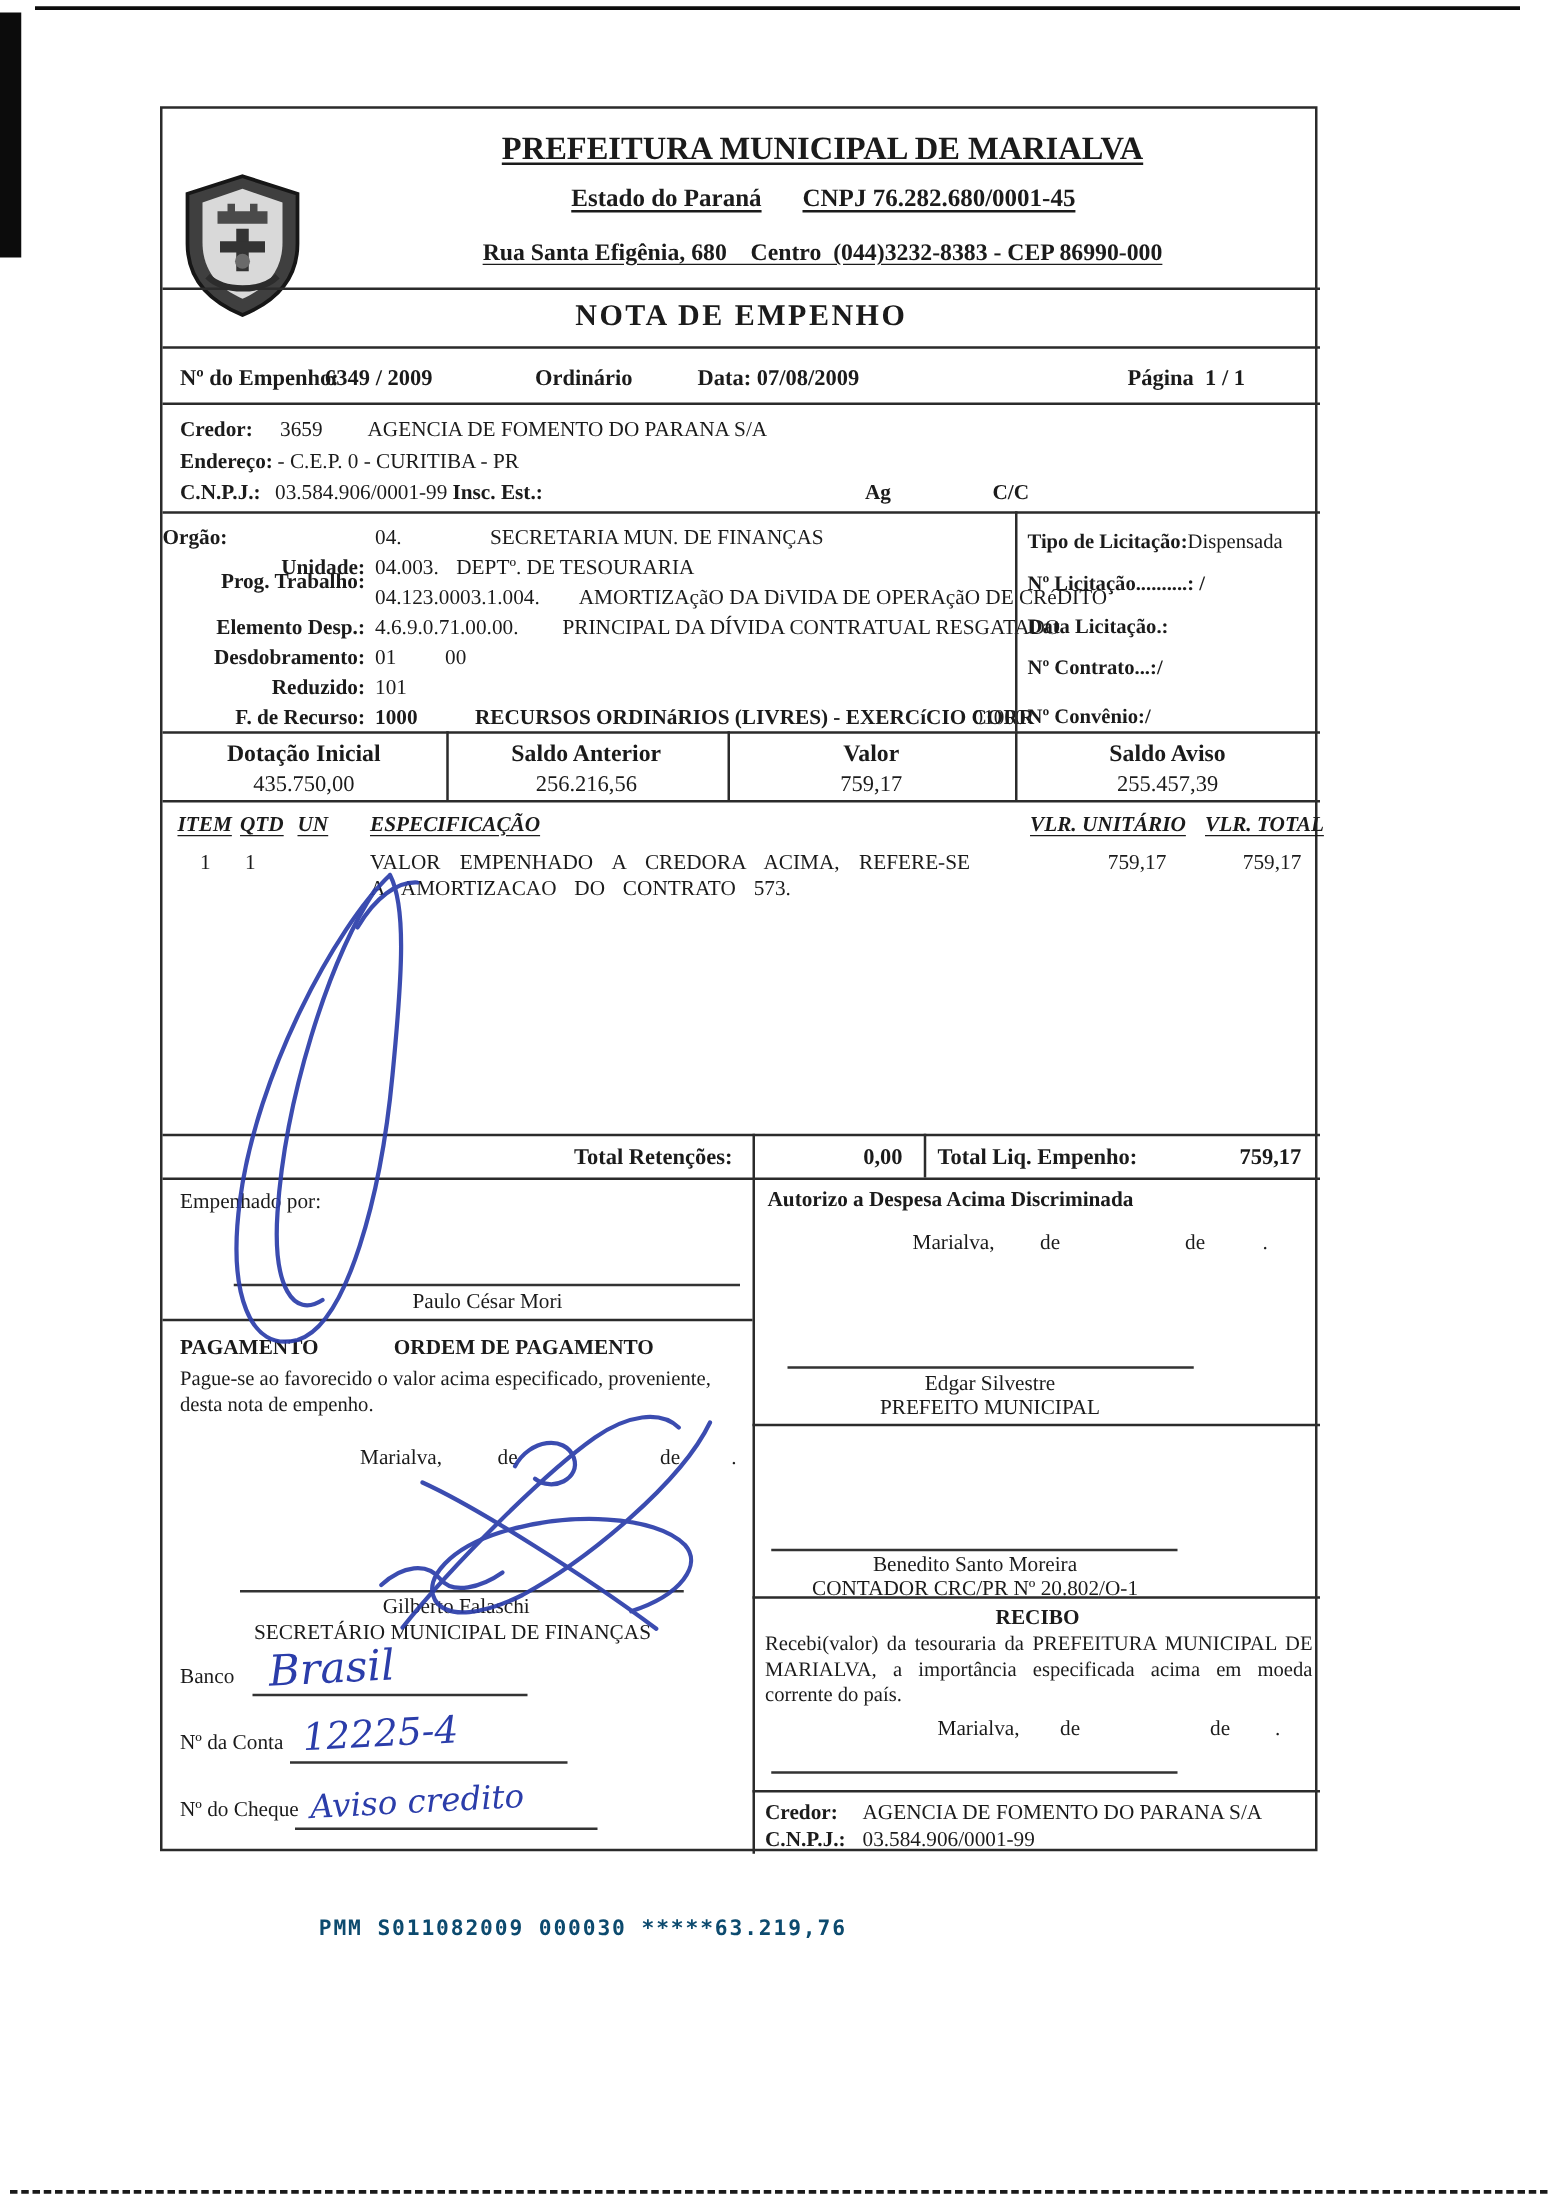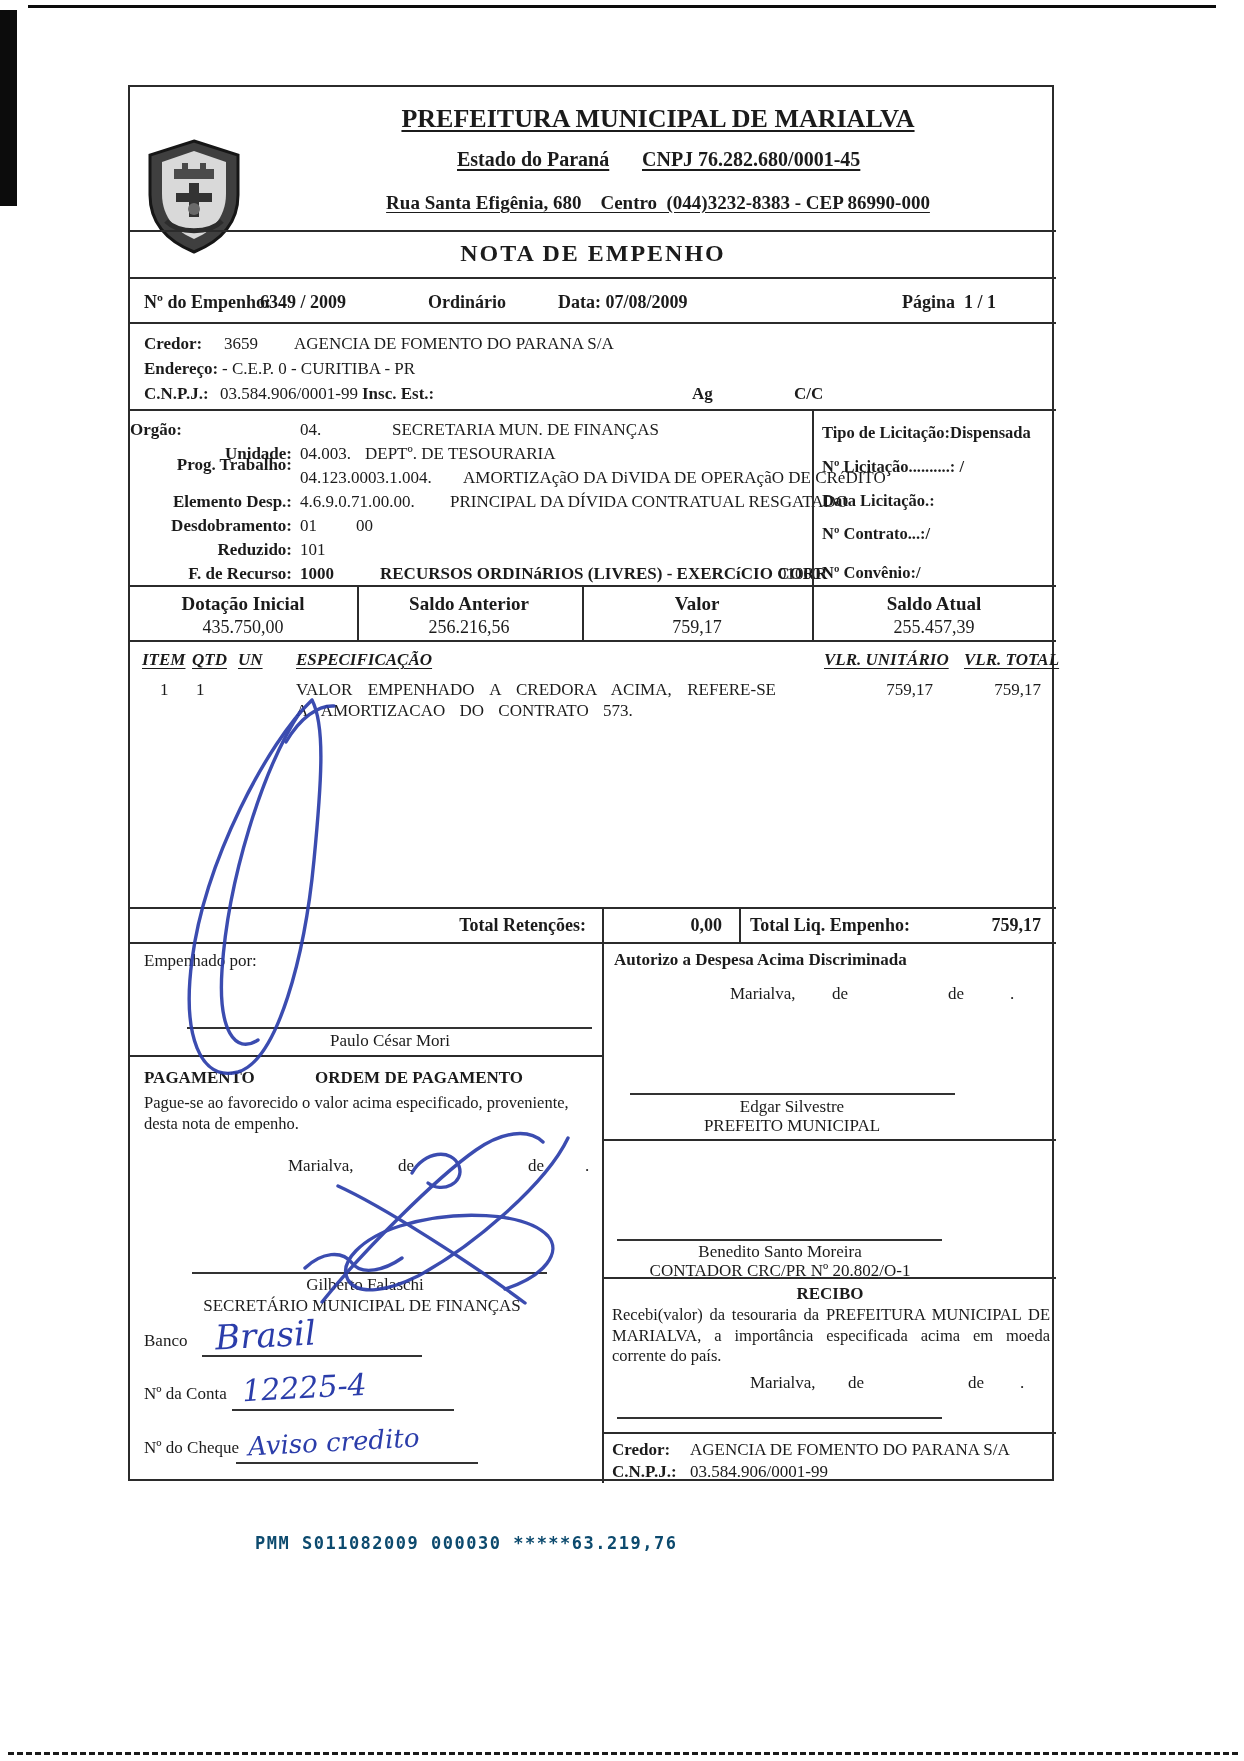--- a/index.html
+++ b/index.html
@@ -93,31 +93,31 @@
 
   <div class="abs b t17" style="left:0;top:452px;width:162px;text-align:right">Reduzido:</div>
   <div class="abs t17" style="left:170px;top:452px">101</div>
 
   <div class="abs b t17" style="left:0;top:476px;width:162px;text-align:right">F. de Recurso:</div>
   <div class="abs b t17" style="left:170px;top:476px">1000</div>
   <div class="abs b t17" style="left:250px;top:476px">RECURSOS ORDINáRIOS (LIVRES) - EXERCíCIO CORR</div>
   <div class="abs t17" style="left:648px;top:476px">01000</div>
 
   <div class="vl" style="left:682px;top:322px;height:176px"></div>
-  <div class="abs b t16" style="left:692px;top:336px"><span class="b">Tipo de Licitação:</span><span style="font-weight:bold">Dispensada</span></div>
+  <div class="abs b t16" style="left:692px;top:336px"><span class="b">Tipo de Licitação:</span><span style="font-weight:normal">Dispensada</span></div>
   <div class="abs b t16" style="left:692px;top:370px">Nº Licitação..........: /</div>
   <div class="abs b t16" style="left:692px;top:404px">Data Licitação.:</div>
   <div class="abs b t16" style="left:692px;top:437px">Nº Contrato...:/</div>
   <div class="abs b t16" style="left:692px;top:476px">Nº Convênio:/</div>
   <div class="hl" style="left:0;top:498px;width:926px"></div>
 
   <div class="abs c b t19" style="left:113px;top:505px">Dotação Inicial</div>
   <div class="abs c b t19" style="left:339px;top:505px">Saldo Anterior</div>
   <div class="abs c b t19" style="left:567px;top:505px">Valor</div>
-  <div class="abs c b t19" style="left:804px;top:505px">Saldo Atual</div>
+  <div class="abs c b t19" style="left:804px;top:505px">Saldo Aviso</div>
   <div class="abs c t18" style="left:113px;top:529px">435.750,00</div>
   <div class="abs c t18" style="left:339px;top:529px">256.216,56</div>
   <div class="abs c t18" style="left:567px;top:529px">759,17</div>
   <div class="abs c t18" style="left:804px;top:529px">255.457,39</div>
   <div class="vl" style="left:227px;top:498px;height:55px"></div>
   <div class="vl" style="left:452px;top:498px;height:55px"></div>
   <div class="vl" style="left:682px;top:498px;height:55px"></div>
   <div class="hl" style="left:0;top:553px;width:926px"></div>
 
   <div class="abs b i u t17" style="left:12px;top:562px">ITEM</div>

